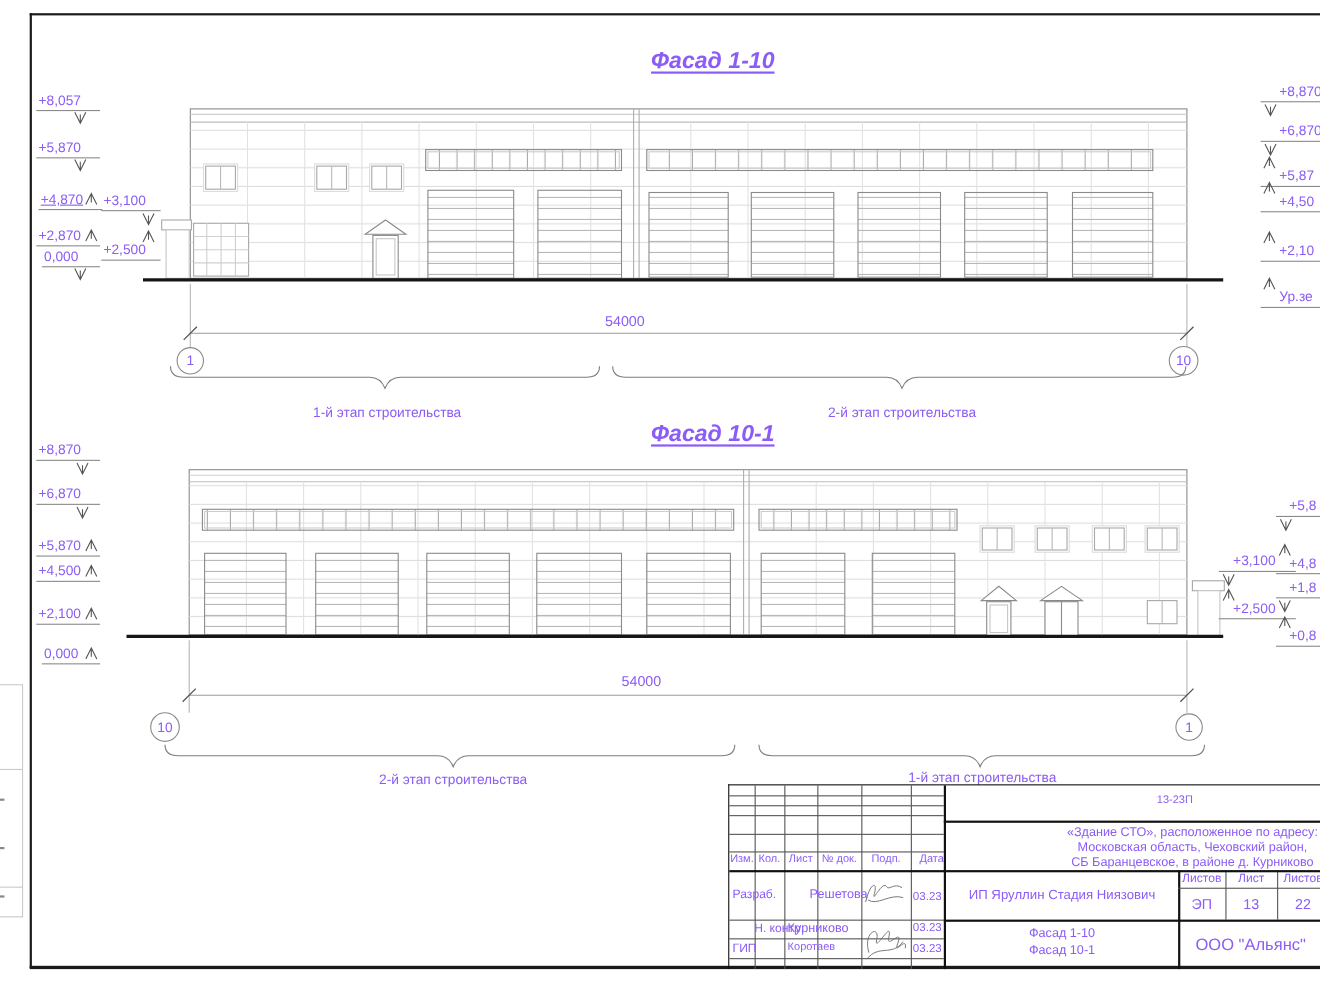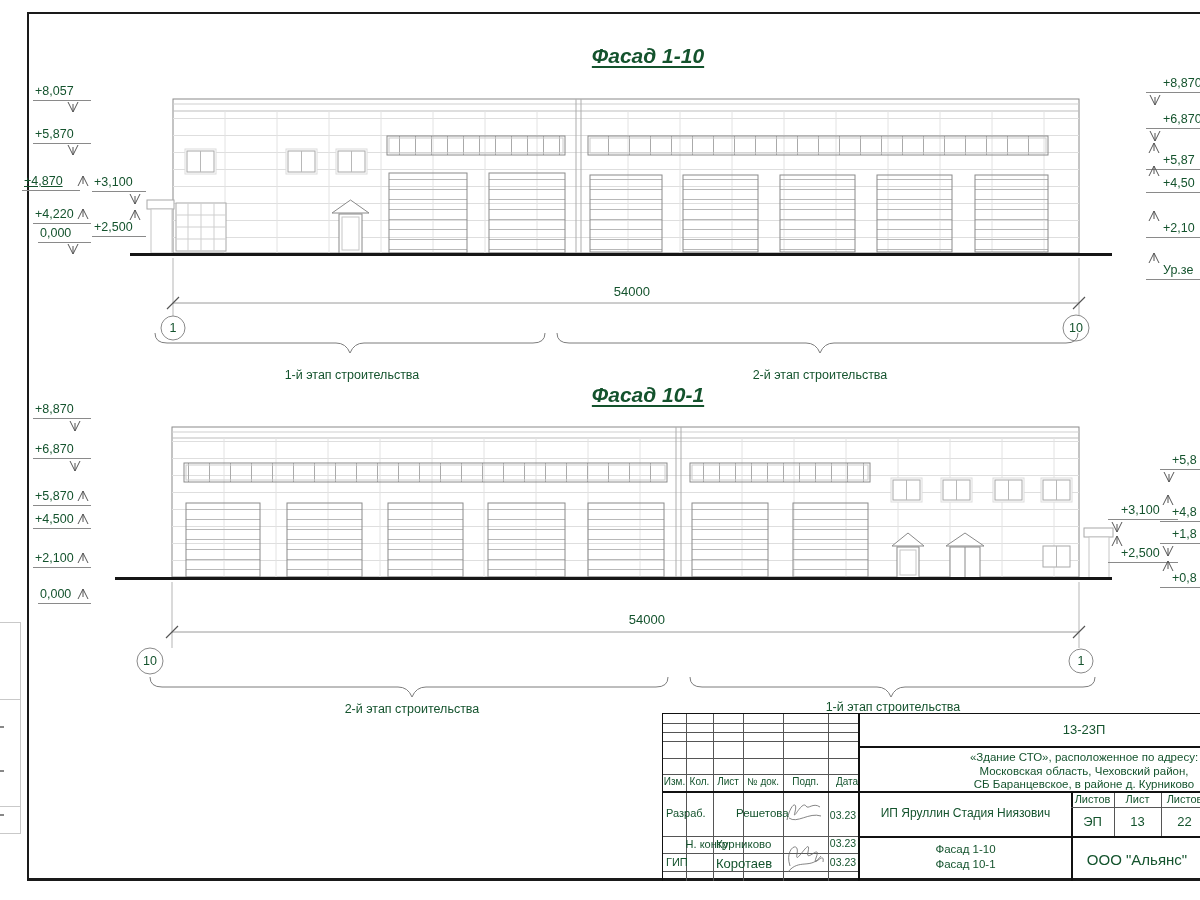--- a/index.html
+++ b/index.html
@@ -1,25 +1,25 @@
 <!DOCTYPE html>
 <html><head>
 <meta charset="utf-8">
 <style>
   html,body{margin:0;padding:0;background:#fff;}
   .sheet{position:relative;width:1200px;height:900px;background:#ffffff;overflow:hidden;
-         font-family:"Liberation Sans",sans-serif;color:#14532d;}
+         font-family:"Liberation Sans",sans-serif;color:#8b5cf6;}
   .t{position:absolute;white-space:nowrap;}
   .ln{position:absolute;background:#1a1a1a;}
   .ftitle{position:absolute;font-size:21px;font-style:italic;font-weight:600;
           text-align:center;text-decoration:underline;text-underline-offset:3px;}
   .emark{position:absolute;font-size:12.5px;line-height:15px;border-bottom:1px solid #8a8a8a;
          padding:0 0 1px 2px;white-space:nowrap;}
   .arr{position:absolute;width:14px;height:14px;}
-  .dimtxt{position:absolute;font-size:13px;text-align:right;}
+  .dimtxt{position:absolute;font-size:13px;text-align:left;}
   .axis{position:absolute;font-size:12.5px;text-align:center;}
   .stage{position:absolute;font-size:12.5px;text-align:center;}
   
   .tb{position:absolute;left:662px;top:713px;width:538px;height:167px;
       border-top:1.5px solid #111;border-left:1.5px solid #111;font-size:11px;}
   .tb .v{position:absolute;top:0;height:167px;width:1px;background:#555;}
   .tb .vh{position:absolute;top:0;height:167px;width:1.5px;background:#111;}
   .tb .h{position:absolute;left:0;height:1px;background:#555;}
   .tb .hh{position:absolute;left:0;height:1.5px;background:#111;}
   .tb .cell{position:absolute;text-align:center;white-space:nowrap;}
@@ -123,29 +123,29 @@
   <div class="stage t" style="left:720px;top:368px;width:200px;">2-й этап строительства</div>
 
   <div class="emark" style="left:33px;top:84px;width:56px;">+8,057</div>
   <svg class="arr" style="left:66px;top:100px;">
       <path d="M2 2 L7 12 L12 2 M7 12 L7 4" fill="none" stroke="#555"></path>
     </svg>
   <div class="emark" style="left:33px;top:127px;width:56px;">+5,870</div>
   <svg class="arr" style="left:66px;top:143px;">
       <path d="M2 2 L7 12 L12 2 M7 12 L7 4" fill="none" stroke="#555"></path>
     </svg>
-  <div class="emark" style="left:22px;top:174px;width:56px;text-decoration:underline;">+4,870</div>
+  <div class="emark" style="left:35px;top:174px;width:56px;text-decoration:underline;">+4,870</div>
   <svg class="arr" style="left:76px;top:174px;">
       <path d="M2 12 L7 2 L12 12 M7 2 L7 10" fill="none" stroke="#555"></path>
     </svg>
   <div class="emark" style="left:92px;top:175px;width:52px;">+3,100</div>
   <svg class="arr" style="left:128px;top:192px;">
       <path d="M2 2 L7 12 L12 2 M7 12 L7 4" fill="none" stroke="#555"></path>
     </svg>
-  <div class="emark" style="left:33px;top:207px;width:56px;">+4,220</div>
+  <div class="emark" style="left:33px;top:207px;width:56px;">+2,870</div>
   <svg class="arr" style="left:76px;top:207px;">
       <path d="M2 12 L7 2 L12 12 M7 2 L7 10" fill="none" stroke="#555"></path>
     </svg>
   <div class="emark" style="left:92px;top:220px;width:52px;">+2,500</div>
   <svg class="arr" style="left:128px;top:208px;">
       <path d="M2 12 L7 2 L12 12 M7 2 L7 10" fill="none" stroke="#555"></path>
     </svg>
   <div class="emark" style="left:38px;top:226px;width:51px;">0,000</div>
   <svg class="arr" style="left:66px;top:242px;">
       <path d="M2 2 L7 12 L12 2 M7 12 L7 4" fill="none" stroke="#555"></path>
@@ -344,31 +344,31 @@
     <div class="cell" style="left:120px;top:62px;width:45px;font-size:10px;">Подп.</div>
     <div class="cell" style="left:165px;top:62px;width:38px;font-size:10px;">Дата</div>
 
     <div class="cell" style="left:3px;top:93px;width:50px;text-align:left;">Разраб.</div>
     <div class="cell" style="left:53px;top:93px;width:70px;text-align:left;font-size:11.5px;margin-left:20px;">Решетова</div>
     <div class="cell" style="left:165px;top:95px;width:30px;font-size:10.5px;">03.23</div>
     <div class="cell" style="left:3px;top:124px;width:50px;text-align:right;padding-left:15px;">Н. контр.</div>
     <div class="cell" style="left:53px;top:124px;width:70px;text-align:left;font-size:11.5px;">Курниково</div>
     <div class="cell" style="left:165px;top:123px;width:30px;font-size:10.5px;">03.23</div>
     <div class="cell" style="left:3px;top:142px;width:50px;text-align:left;">ГИП</div>
-    <div class="cell" style="left:53px;top:142px;width:70px;text-align:left;font-size:13px;">Коротаев</div>
+    <div class="cell" style="left:53px;top:142px;width:70px;text-align:left;font-size:10px;">Коротаев</div>
     <div class="cell" style="left:165px;top:142px;width:30px;font-size:10.5px;">03.23</div>
 
     <svg style="position:absolute;left:118px;top:78px;" width="47" height="88" viewBox="0 0 47 88">
       <g fill="none" stroke="#666" stroke-width="0.8">
         <path d="M6 28 C10 10 17 9 14 20 C11 31 21 8 25 14 C27 18 32 10 39 15 M8 26 C16 32 28 20 40 24"></path>
         <path d="M9 74 C3 56 19 48 16 62 C13 76 31 42 27 60 C24 72 41 50 35 66 C31 77 44 58 42 70 M7 80 C18 66 30 78 40 64"></path>
       </g>
     </svg>
 
-    <div class="cell" style="left:321px;top:8px;width:200px;font-size:13px;">13-23П</div>
+    <div class="cell" style="left:305px;top:8px;width:200px;font-size:10px;">13-23П</div>
     <div class="cell" style="left:271px;top:37px;width:300px;font-size:11.5px;">«Здание СТО», расположенное по адресу:</div>
     <div class="cell" style="left:271px;top:51px;width:300px;font-size:11.5px;">Московская область, Чеховский район,</div>
     <div class="cell" style="left:271px;top:64px;width:300px;font-size:11.5px;">СБ Баранцевское, в районе д. Курниково</div>
     <div class="cell" style="left:200px;top:92px;width:205px;font-size:12px;">ИП Яруллин Стадия Ниязович</div>
     <div class="cell" style="left:408px;top:79px;width:43px;">Листов</div>
     <div class="cell" style="left:451px;top:79px;width:47px;">Лист</div>
     <div class="cell" style="left:498px;top:79px;width:47px;">Листов</div>
     <div class="cell" style="left:408px;top:100px;width:43px;font-size:13px;">ЭП</div>
     <div class="cell" style="left:451px;top:100px;width:47px;font-size:13px;">13</div>
     <div class="cell" style="left:498px;top:100px;width:47px;font-size:13px;">22</div>

